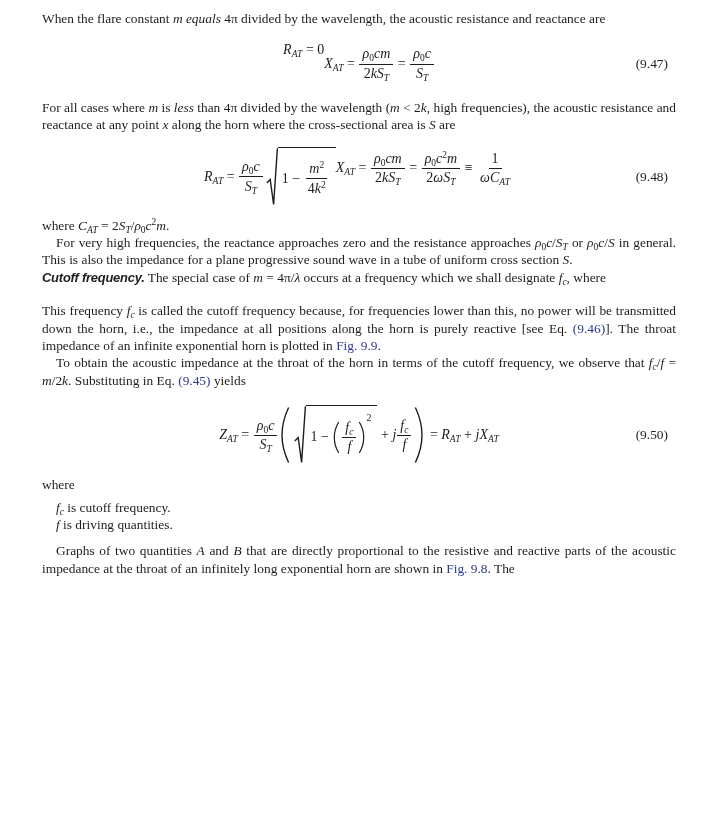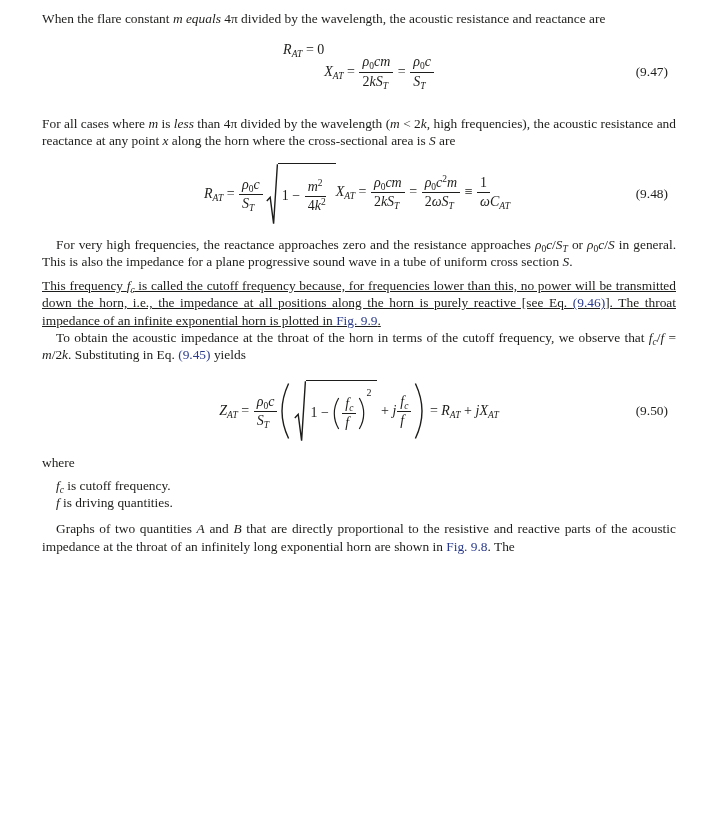--- a/index.html
+++ b/index.html
@@ -13,36 +13,36 @@
   .run-bih{font-family:"Liberation Sans",sans-serif;font-weight:bold;font-style:italic;font-size:12.9px;letter-spacing:-0.2px;}
   sub{font-size:9.5px;line-height:0;vertical-align:baseline;position:relative;top:3px;}
   sup{font-size:9.5px;line-height:0;vertical-align:baseline;position:relative;top:-5px;}
   
   .eq-block{position:relative;}
   .eq-num{position:absolute;right:8px;top:50%;transform:translateY(-50%);}
   .eq-stack{width:fit-content;margin:0 auto;display:flex;flex-direction:row;align-items:flex-start;}
   .eq-row{display:flex;align-items:center;font-size:14px;line-height:16px;width:fit-content;margin:0 auto;}
   .eq-stack .eq-row{margin:0;}
   .eqs{white-space:pre;}
-  .frac{display:inline-flex;flex-direction:column;align-items:flex-start;line-height:1.12;margin:12px 1px;}
+  .frac{display:inline-flex;flex-direction:column;align-items:center;line-height:1.12;margin:4px 1px;}
   .frac .num{padding:0 3px 1.5px;border-bottom:1.3px solid currentColor;white-space:pre;}
   .frac .den{padding:1.5px 3px 0;white-space:pre;}
   .sqrt{display:inline-flex;align-items:stretch;margin-left:2px;}
   .radsign{width:12px;flex:0 0 12px;height:auto;align-self:stretch;}
   .radicand{border-top:1.4px solid currentColor;padding:3px 6px 0 4px;display:inline-flex;align-items:center;}
   .bigp{width:10px;height:58px;flex:0 0 10px;margin:0 2px;}
   .mparen{width:7px;height:33px;flex:0 0 7px;margin:0 1px;}
   .pow{align-self:flex-start;margin-top:1px;font-size:10px;position:static;}
   
   .eq47{margin:15px 0 13px;}  .eq47 .eq-stack{row-gap:8px;}
   .eq48{margin:13px 0 10px;}  .eq48 .eq-stack{row-gap:12px;}
   .eq49{margin:14px 0 13px;}
   .eq50{margin:16px 0 11px;}
   .defs{margin:5px 0 0 14px;}
-  .p5gap{margin-top:6px;text-decoration:underline;}
+  .p5gap{margin-top:16px;}
   .p7gap{margin-top:9px;}
   .w2gap{margin-top:2px;}
 </style>
 </head>
 <body>
 
 <div class="page">
 
   <p class="para"><span>When the flare constant </span><span class="run-i">m</span><span> </span><span class="run-i">equals</span><span> 4π divided by the wavelength, the acoustic resistance and reactance are</span></p>
 
@@ -104,21 +104,23 @@
         <span class="eqs"><span>&nbsp;≡&nbsp;</span></span>
         <span class="frac">
             <span class="num"><span>1</span></span>
             <span class="den"><span class="run-i">ω</span><span class="run-i">C</span><sub class="run-i">AT</sub></span>
           </span>
       </div>
     </div>
     <span class="eq-num">(9.48)</span>
   </div>
 
+  <p class="para"><span>where </span><span class="run-i">C</span><sub class="run-i">AT</sub><span> = 2</span><span class="run-i">S</span><sub class="run-i">T</sub><span>/</span><span class="run-i">ρ</span><sub>0</sub><span class="run-i">c</span><sup>2</sup><span class="run-i">m</span><span>.</span></p>
   <p class="para indent"><span>For very high frequencies, the reactance approaches zero and the resistance approaches </span><span class="run-i">ρ</span><sub>0</sub><span class="run-i">c</span><span>/</span><span class="run-i">S</span><sub class="run-i">T</sub><span> or </span><span class="run-i">ρ</span><sub>0</sub><span class="run-i">c</span><span>/</span><span class="run-i">S</span><span> in general. This is also the impedance for a plane progressive sound wave in a tube of uniform cross section </span><span class="run-i">S</span><span>.</span></p>
+  <p class="para"><span class="run-bih">Cutoff frequency.</span><span> The special case of </span><span class="run-i">m</span><span> = 4π/</span><span class="run-i">λ</span><span> occurs at a frequency which we shall designate </span><span class="run-i">f</span><sub class="run-i">c</sub><span>, where</span></p>
 
 
   <p class="para p5gap"><span>This frequency </span><span class="run-i">f</span><sub class="run-i">c</sub><span> is called the cutoff frequency because, for frequencies lower than this, no power will be transmitted down the horn, i.e., the impedance at all positions along the horn is purely reactive [see Eq. </span><span class="run-link">(9.46)</span><span>]. The throat impedance of an infinite exponential horn is plotted in </span><span class="run-link">Fig. 9.9</span><span>.</span></p>
   <p class="para indent"><span>To obtain the acoustic impedance at the throat of the horn in terms of the cutoff frequency, we observe that </span><span class="run-i">f</span><sub class="run-i">c</sub><span>/</span><span class="run-i">f</span><span> = </span><span class="run-i">m</span><span>/2</span><span class="run-i">k</span><span>. Substituting in Eq. </span><span class="run-link">(9.45)</span><span> yields</span></p>
 
   <div class="eq-block eq50">
     <div class="eq-row">
       <span class="eqs"><span class="run-i">Z</span><sub class="run-i">AT</sub><span>&nbsp;=&nbsp;</span></span>
       <span class="frac">
           <span class="num"><span class="run-i">ρ</span><sub>0</sub><span class="run-i">c</span></span>

